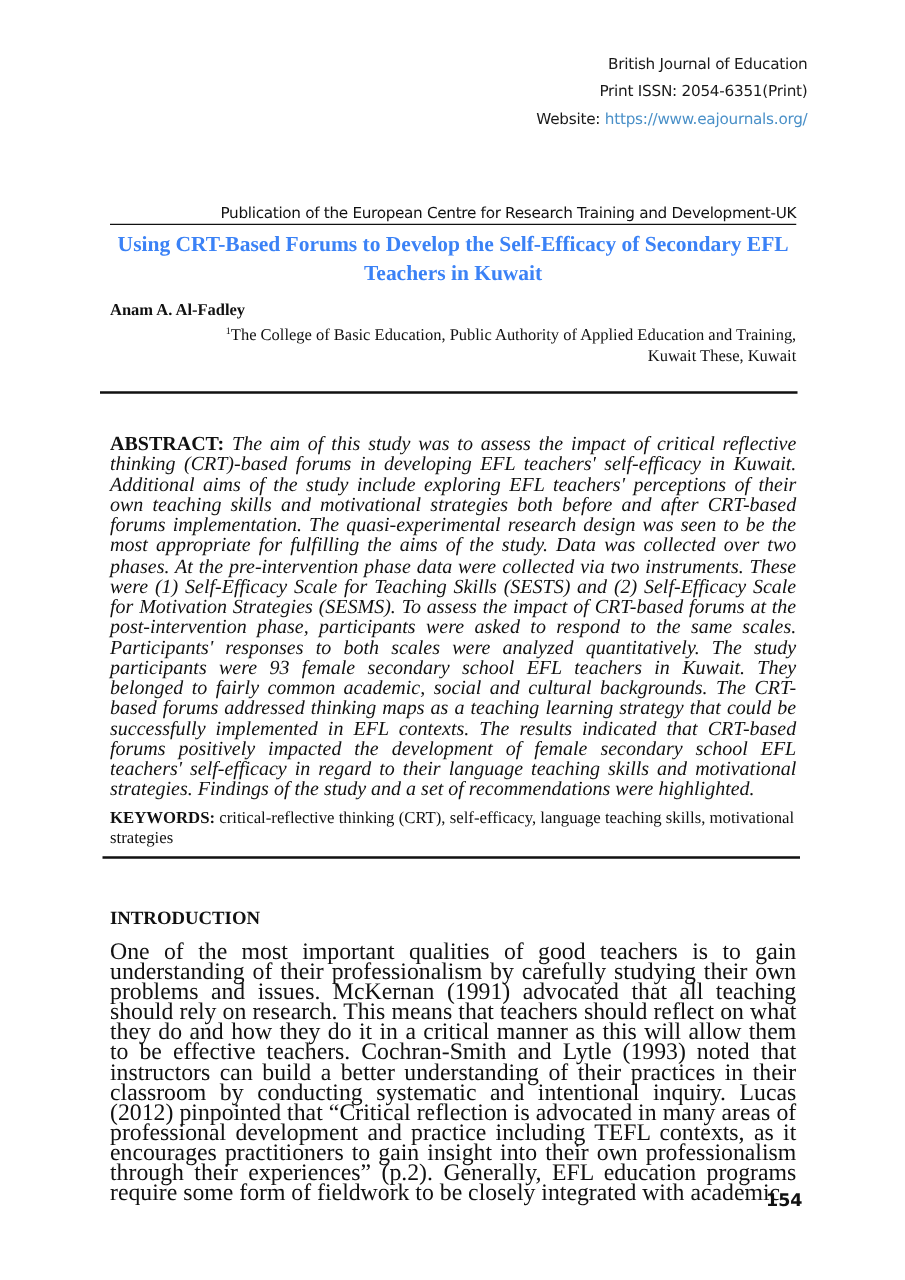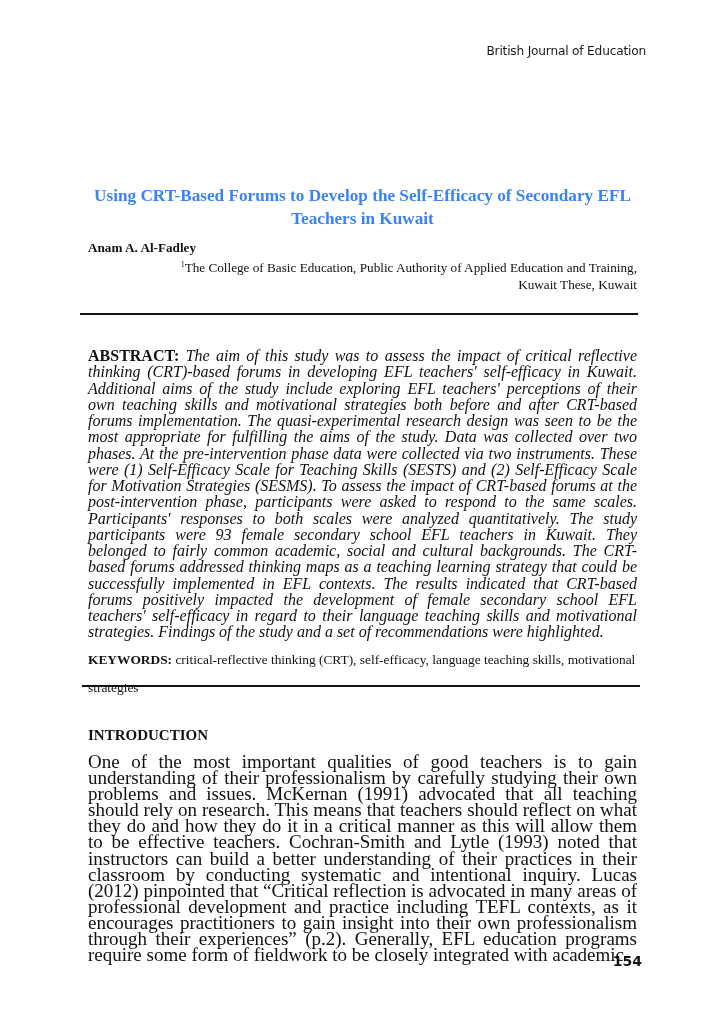--- a/index.html
+++ b/index.html
@@ -42,21 +42,21 @@
 
     .abstract {
       position: absolute; left: 88px; top: 348px; width: 549px;
       font-family: "Liberation Serif", serif; font-size: 16px; line-height: 16.25px;
       text-align: justify; font-style: italic; color: #111;
     }
     .abstract .label { font-style: normal; font-weight: bold; }
 
     .keywords {
       position: absolute; left: 88px; top: 646px; width: 549px;
-      font-family: "Liberation Serif", serif; font-size: 13.4px; line-height: 28px; color: #111;
+      font-family: "Liberation Serif", serif; font-size: 13.4px; line-height: 16px; color: #111;
     }
     .keywords .label { font-weight: bold; }
 
     .section-heading {
       position: absolute; left: 88px; top: 727px;
       font-family: "Liberation Serif", serif; font-weight: bold; font-size: 15px; line-height: 16px;
     }
 
     .body-text {
       position: absolute; left: 88px; top: 754px; width: 549px;
@@ -69,22 +69,25 @@
       font-family: "DejaVu Sans", sans-serif; font-weight: bold; font-size: 14px; line-height: 14px;
     }
   </style>
 </head>
 <body>
 
 <div class="page">
 
   <div class="journal-header">
     <span class="line">British Journal of Education</span>
+    <span class="line">Print ISSN: 2054-6351(Print)</span>
+    <span class="line"><span>Website: </span><span class="link" style="color: rgb(74, 144, 200);">https://www.eajournals.org/</span></span>
   </div>
 
+  <div class="publisher-line">Publication of the European Centre for Research Training and Development-UK</div>
 
   <div class="title">Using CRT-Based Forums to Develop the Self-Efficacy of Secondary EFL Teachers in Kuwait</div>
 
   <div class="author">Anam A. Al-Fadley</div>
   <div class="affiliation">
     <sup>1</sup><span>The College of Basic Education, Public Authority of Applied Education and Training,</span><br>
     <span>Kuwait These, Kuwait</span>
   </div>
 
   <div class="rule rule-1"></div>

